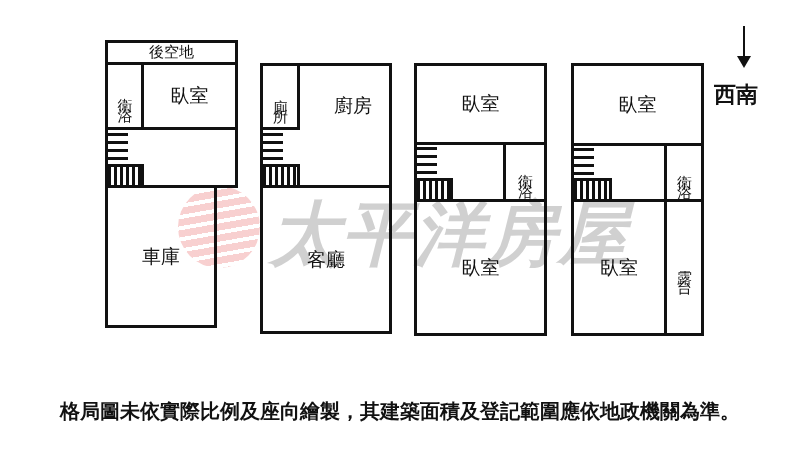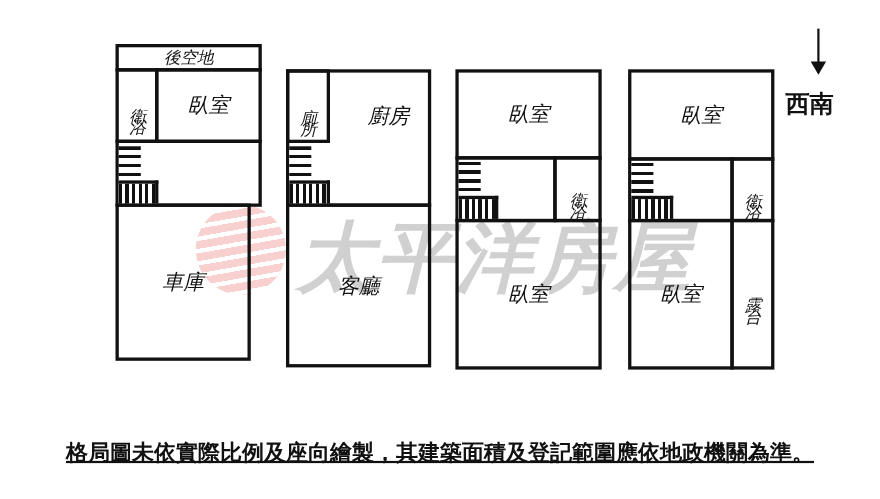--- a/index.html
+++ b/index.html
@@ -1,55 +1,55 @@
 <!DOCTYPE html>
 <html><head>
 <meta charset="utf-8">
 <style>
   html, body { margin:0; padding:0; }
   body { width:800px; height:454px; background:#ffffff; position:relative; overflow:hidden;
          font-family:"DejaVu Sans","Liberation Sans",sans-serif; color:#111; }
   .abs { position:absolute; box-sizing:border-box; }
   .wall { border:3px solid #111; }
-  .room { display:flex; align-items:center; justify-content:center; font-size:19px; color:#111;font-style:italic; }
+  .room { display:flex; align-items:center; justify-content:center; font-size:19px; color:#111; }
   .vtext { writing-mode: vertical-rl; text-orientation: upright; letter-spacing:10px; font-size:15px; }
   .label-small { font-size:15px; }
   .stairs-h { background: repeating-linear-gradient(to bottom, #111 0 3px, #fff 3px 8px); }
   .stairs-v { background: repeating-linear-gradient(to right, #111 0 3px, #fff 3px 6px); }
   .watermark { position:absolute; left:270px; top:188px; font-family:"DejaVu Serif","Liberation Serif",serif;
                font-size:70px; font-weight:bold; color:rgba(150,150,150,0.45); letter-spacing:2px; pointer-events:none; white-space:nowrap;font-style:italic; }
   .logo { position:absolute; left:178px; top:186px; width:82px; height:82px; border-radius:50%;
           background: repeating-linear-gradient(170deg, rgba(235,120,120,0.35) 0 7px, rgba(255,255,255,0.6) 7px 11px);
           pointer-events:none; }
   .compass { position:absolute; left:714px; top:26px; width:60px; text-align:center; }
   .arrow-shaft { position:absolute; left:29px; top:0; width:2px; height:34px; background:#111; }
   .arrow-head { position:absolute; left:23px; top:30px; width:0; height:0; border-left:7px solid transparent; border-right:7px solid transparent; border-top:12px solid #111; }
   .compass-label { position:absolute; left:0; top:54px; width:60px; font-size:22px; font-weight:bold; text-align:left; }
-  .disclaimer { position:absolute; left:0; top:398px; width:800px; text-align:center; font-size:20px; font-weight:bold; color:#111;text-decoration:underline; }
+  .disclaimer { position:absolute; left:0; top:398px; width:800px; text-align:center; font-size:20px; font-weight:bold; color:#111; }
 </style>
 </head>
 <body>
 
 <div class="logo"></div>
 <div class="watermark">太平洋房屋</div>
 
 <div>
   <div class="abs wall room label-small" style="left:105px; top:40px; width:133px; height:25px;">
     <span>後空地</span>
   </div>
   <div class="abs wall room" style="left:105px; top:62px; width:39px; height:68px;">
     <span class="vtext">衛浴</span>
   </div>
   <div class="abs wall room" style="left:141px; top:62px; width:97px; height:68px;">
     <span>臥室</span>
   </div>
   <div class="abs wall" style="left:105px; top:127px; width:133px; height:61px;"></div>
   <div class="abs stairs-h" style="left:108px; top:133px; width:20px; height:32px;"></div>
   <div class="abs stairs-v" style="left:108px; top:164px; width:36px; height:21px; border-top:3px solid #111; border-right:3px solid #111;"></div>
-  <div class="abs wall room" style="left:105px; top:185px; width:123px; height:143px;">
+  <div class="abs wall room" style="left:105px; top:185px; width:112px; height:143px;">
     <span>車庫</span>
   </div>
 </div>
 
 <div>
   <div class="abs wall room" style="left:260px; top:63px; width:40px; height:67px;">
     <span class="vtext">廁所</span>
   </div>
   <div class="abs wall" style="left:260px; top:63px; width:132px; height:125px;"></div>
   <div class="abs room" style="left:300px; top:66px; width:106px; height:80px;">

